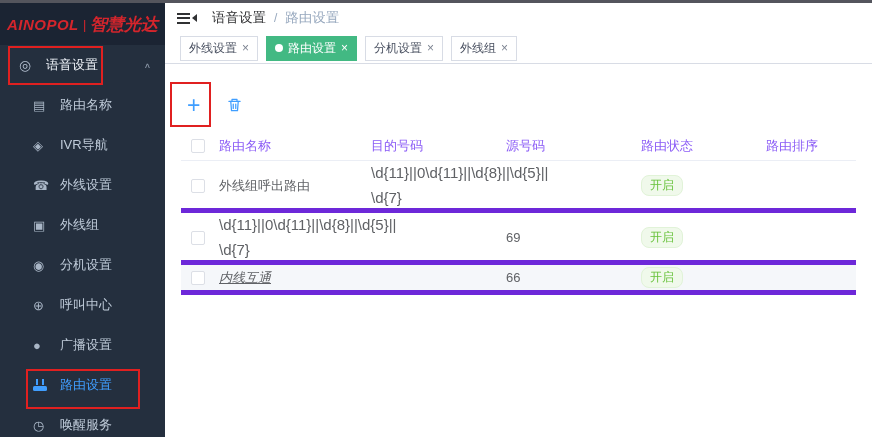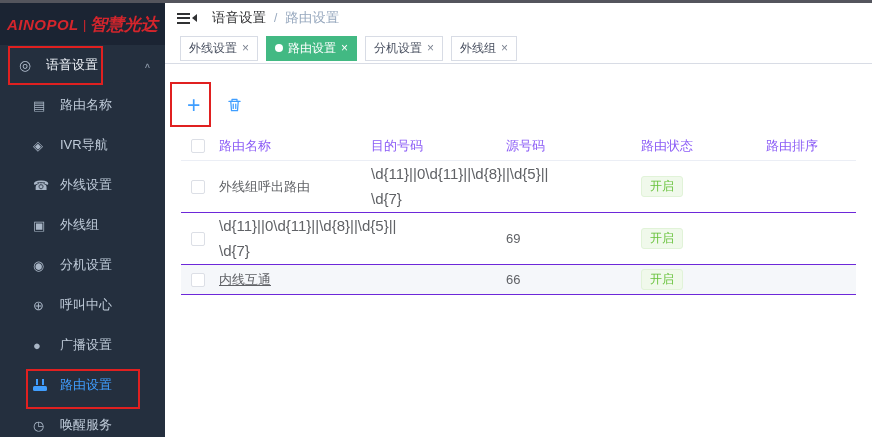--- a/index.html
+++ b/index.html
@@ -51,29 +51,29 @@
   .tag.active .dot { width:8px; height:8px; border-radius:50%; background:#fff; display:inline-block; }
 
   .content { padding:0 16px; }
   .toolbar { margin-top:19px; height:44px; display:flex; align-items:center; gap:27px; padding-left:6px; }
   .add-btn { color:#409eff; font-size:23px; font-weight:300; line-height:20px; cursor:pointer; }
   .trash-btn { cursor:pointer; display:inline-flex; }
 
   .table { margin-top:5px; }
   .trow { display:grid; grid-template-columns:38px 152px 135px 135px 125px 1fr; align-items:center; }
   .thead { height:29px; color:#8b5cf6; font-size:13px; border-bottom:1px solid #ebeef5; }
-  .r { border-bottom:1px solid #6d28d9; font-size:13px; color:#606266; }
+  .r { border-bottom:5px solid #6d28d9; font-size:13px; color:#606266; }
   .r.tall { height:52px; }
   .r.short { height:30px; background:#f5f7fa; }
   .checkbox { width:14px; height:14px; border:1px solid #dcdfe6; border-radius:2px; background:#fff;
               margin-left:10px; cursor:pointer; }
   .cell-dest { font-size:15px; white-space:pre-line; line-height:1.65; color:#606266; }
-  .cell-name.link { text-decoration:underline; cursor:pointer; }
+  .cell-name.link { text-decoration:underline; cursor:pointer;font-style:italic; }
   .status-badge { display:inline-block; background:#f0f9eb; border:1px solid #e1f3d8; color:#67c23a;
-                  font-size:12px; padding:1px 8px; border-radius:3px; }
+                  font-size:12px; padding:1px 8px; border-radius:8px; }
 
   
   .anno { position:absolute; border:2px solid #e02020; z-index:10; pointer-events:none; }
   .anno-1 { left:8px; top:46px; width:95px; height:39px; }
   .anno-2 { left:170px; top:82px; width:41px; height:45px; }
   .anno-3 { left:26px; top:369px; width:114px; height:40px; }
 </style>
 </head>
 <body>
 

